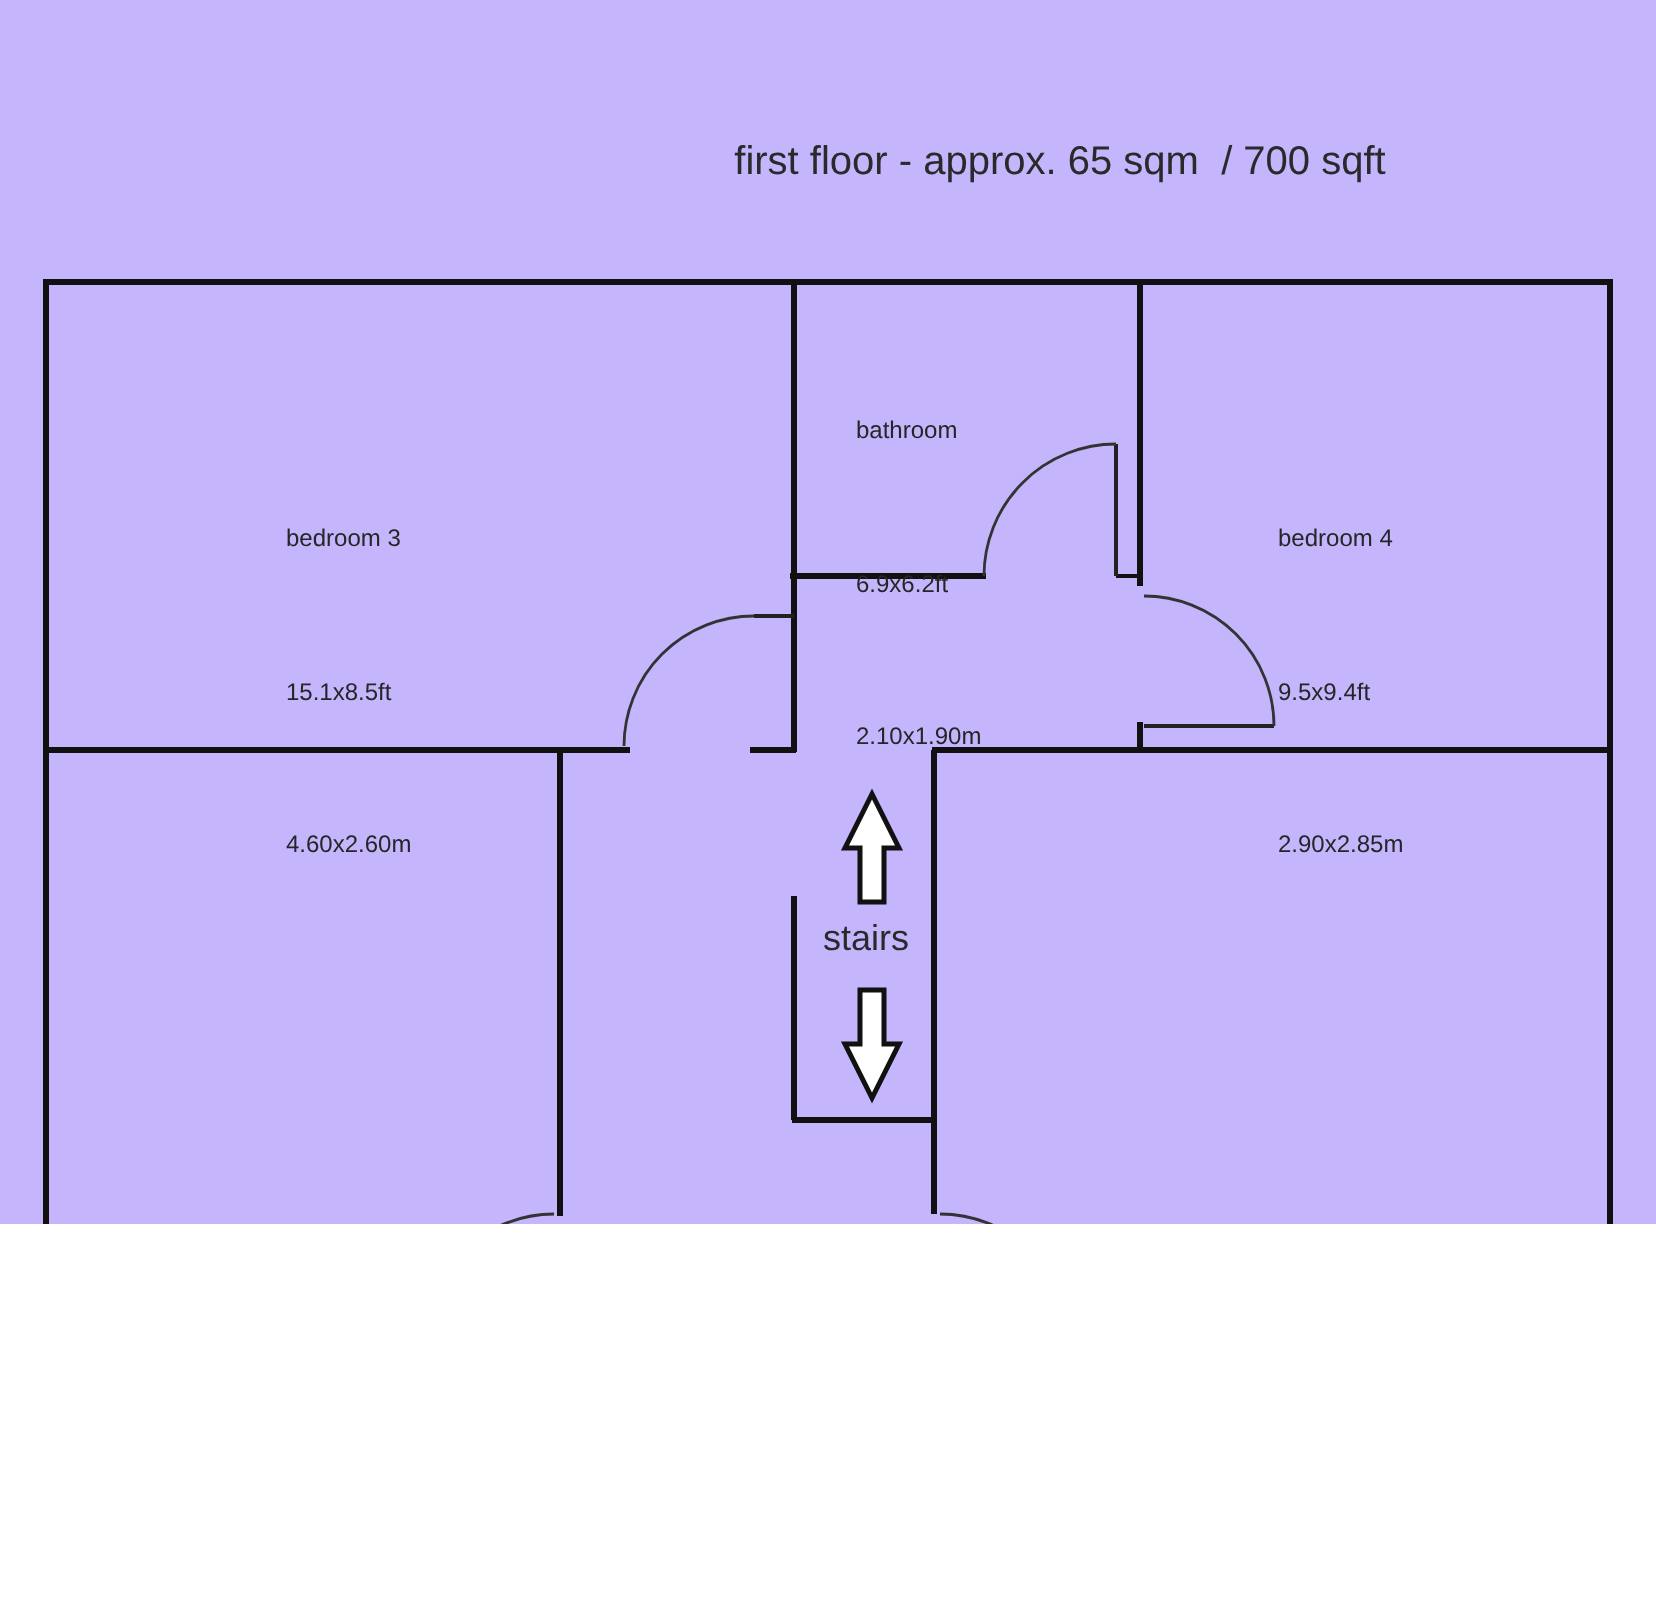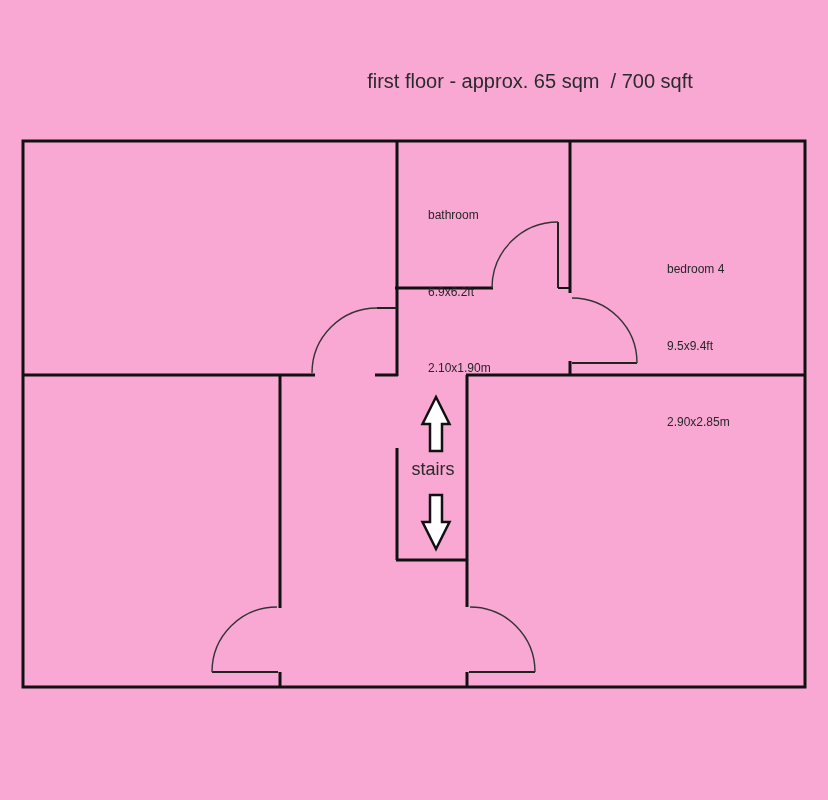--- a/index.html
+++ b/index.html
@@ -1,19 +1,19 @@
 <!DOCTYPE html>
 <html><head>
 <meta charset="utf-8">
 <style>
   html,body{margin:0;padding:0;background:#ffffff;}
   .canvas{
     position:relative;
-    width:828px;height:800px;
-    background:#f9a8d4;
+    width:828px;height:612px;
+    background:#c4b5fd;
     font-family:"Liberation Sans","DejaVu Sans",sans-serif;
     color:#262626;
     overflow:hidden;
   }
   .plan-svg{position:absolute;left:0;top:0;}
   .title{
     position:absolute;
     left:530px;top:70px;
     transform:translateX(-50%);
     font-size:20px;
@@ -22,21 +22,21 @@
   }
   .room-label{
     position:absolute;
     font-size:12px;
     line-height:25.5px;
     white-space:pre;
   }
   .room-label span{display:block;}
   .label-bedroom3{left:143px;top:206px;}
   .label-bathroom{left:428px;top:152px;}
-  .label-bedroom4{left:639px;top:206px;margin-left:28px;}
+  .label-bedroom4{left:639px;top:206px;}
   .label-bedroom2{left:102px;top:476px;}
   .label-bedroom1{left:580px;top:479px;}
   .stairs-label{
     position:absolute;
     left:433px;top:459px;
     transform:translateX(-50%);
     font-size:18px;
     color:#2a2a2a;
     text-align:right;
   }
@@ -83,20 +83,25 @@
     <line x1="212" y1="672" x2="278" y2="672" stroke="#222222" stroke-width="2"></line>
     <path d="M 212 672 A 65 65 0 0 1 277 607" fill="none" stroke="#333333" stroke-width="1.4"></path>
 
     <line x1="469" y1="672" x2="535" y2="672" stroke="#222222" stroke-width="2"></line>
     <path d="M 470 607 A 65 65 0 0 1 535 672" fill="none" stroke="#333333" stroke-width="1.4"></path>
 
     <path d="M 436 397 L 449.5 424 L 442 424 L 442 451 L 430 451 L 430 424 L 422.5 424 Z" fill="#ffffff" stroke="#111111" stroke-width="2.5" stroke-linejoin="miter"></path>
     <path d="M 436 549 L 422.5 522 L 430 522 L 430 495 L 442 495 L 442 522 L 449.5 522 Z" fill="#ffffff" stroke="#111111" stroke-width="2.5" stroke-linejoin="miter"></path>
   </svg>
 
+  <div class="room-label label-bedroom3">
+    <span>bedroom 3</span>
+    <span>15.1x8.5ft</span>
+    <span>4.60x2.60m</span>
+  </div>
 
   <div class="room-label label-bathroom">
     <span>bathroom</span>
     <span>6.9x6.2ft</span>
     <span>2.10x1.90m</span>
   </div>
 
   <div class="room-label label-bedroom4">
     <span>bedroom 4</span>
     <span>9.5x9.4ft</span>

